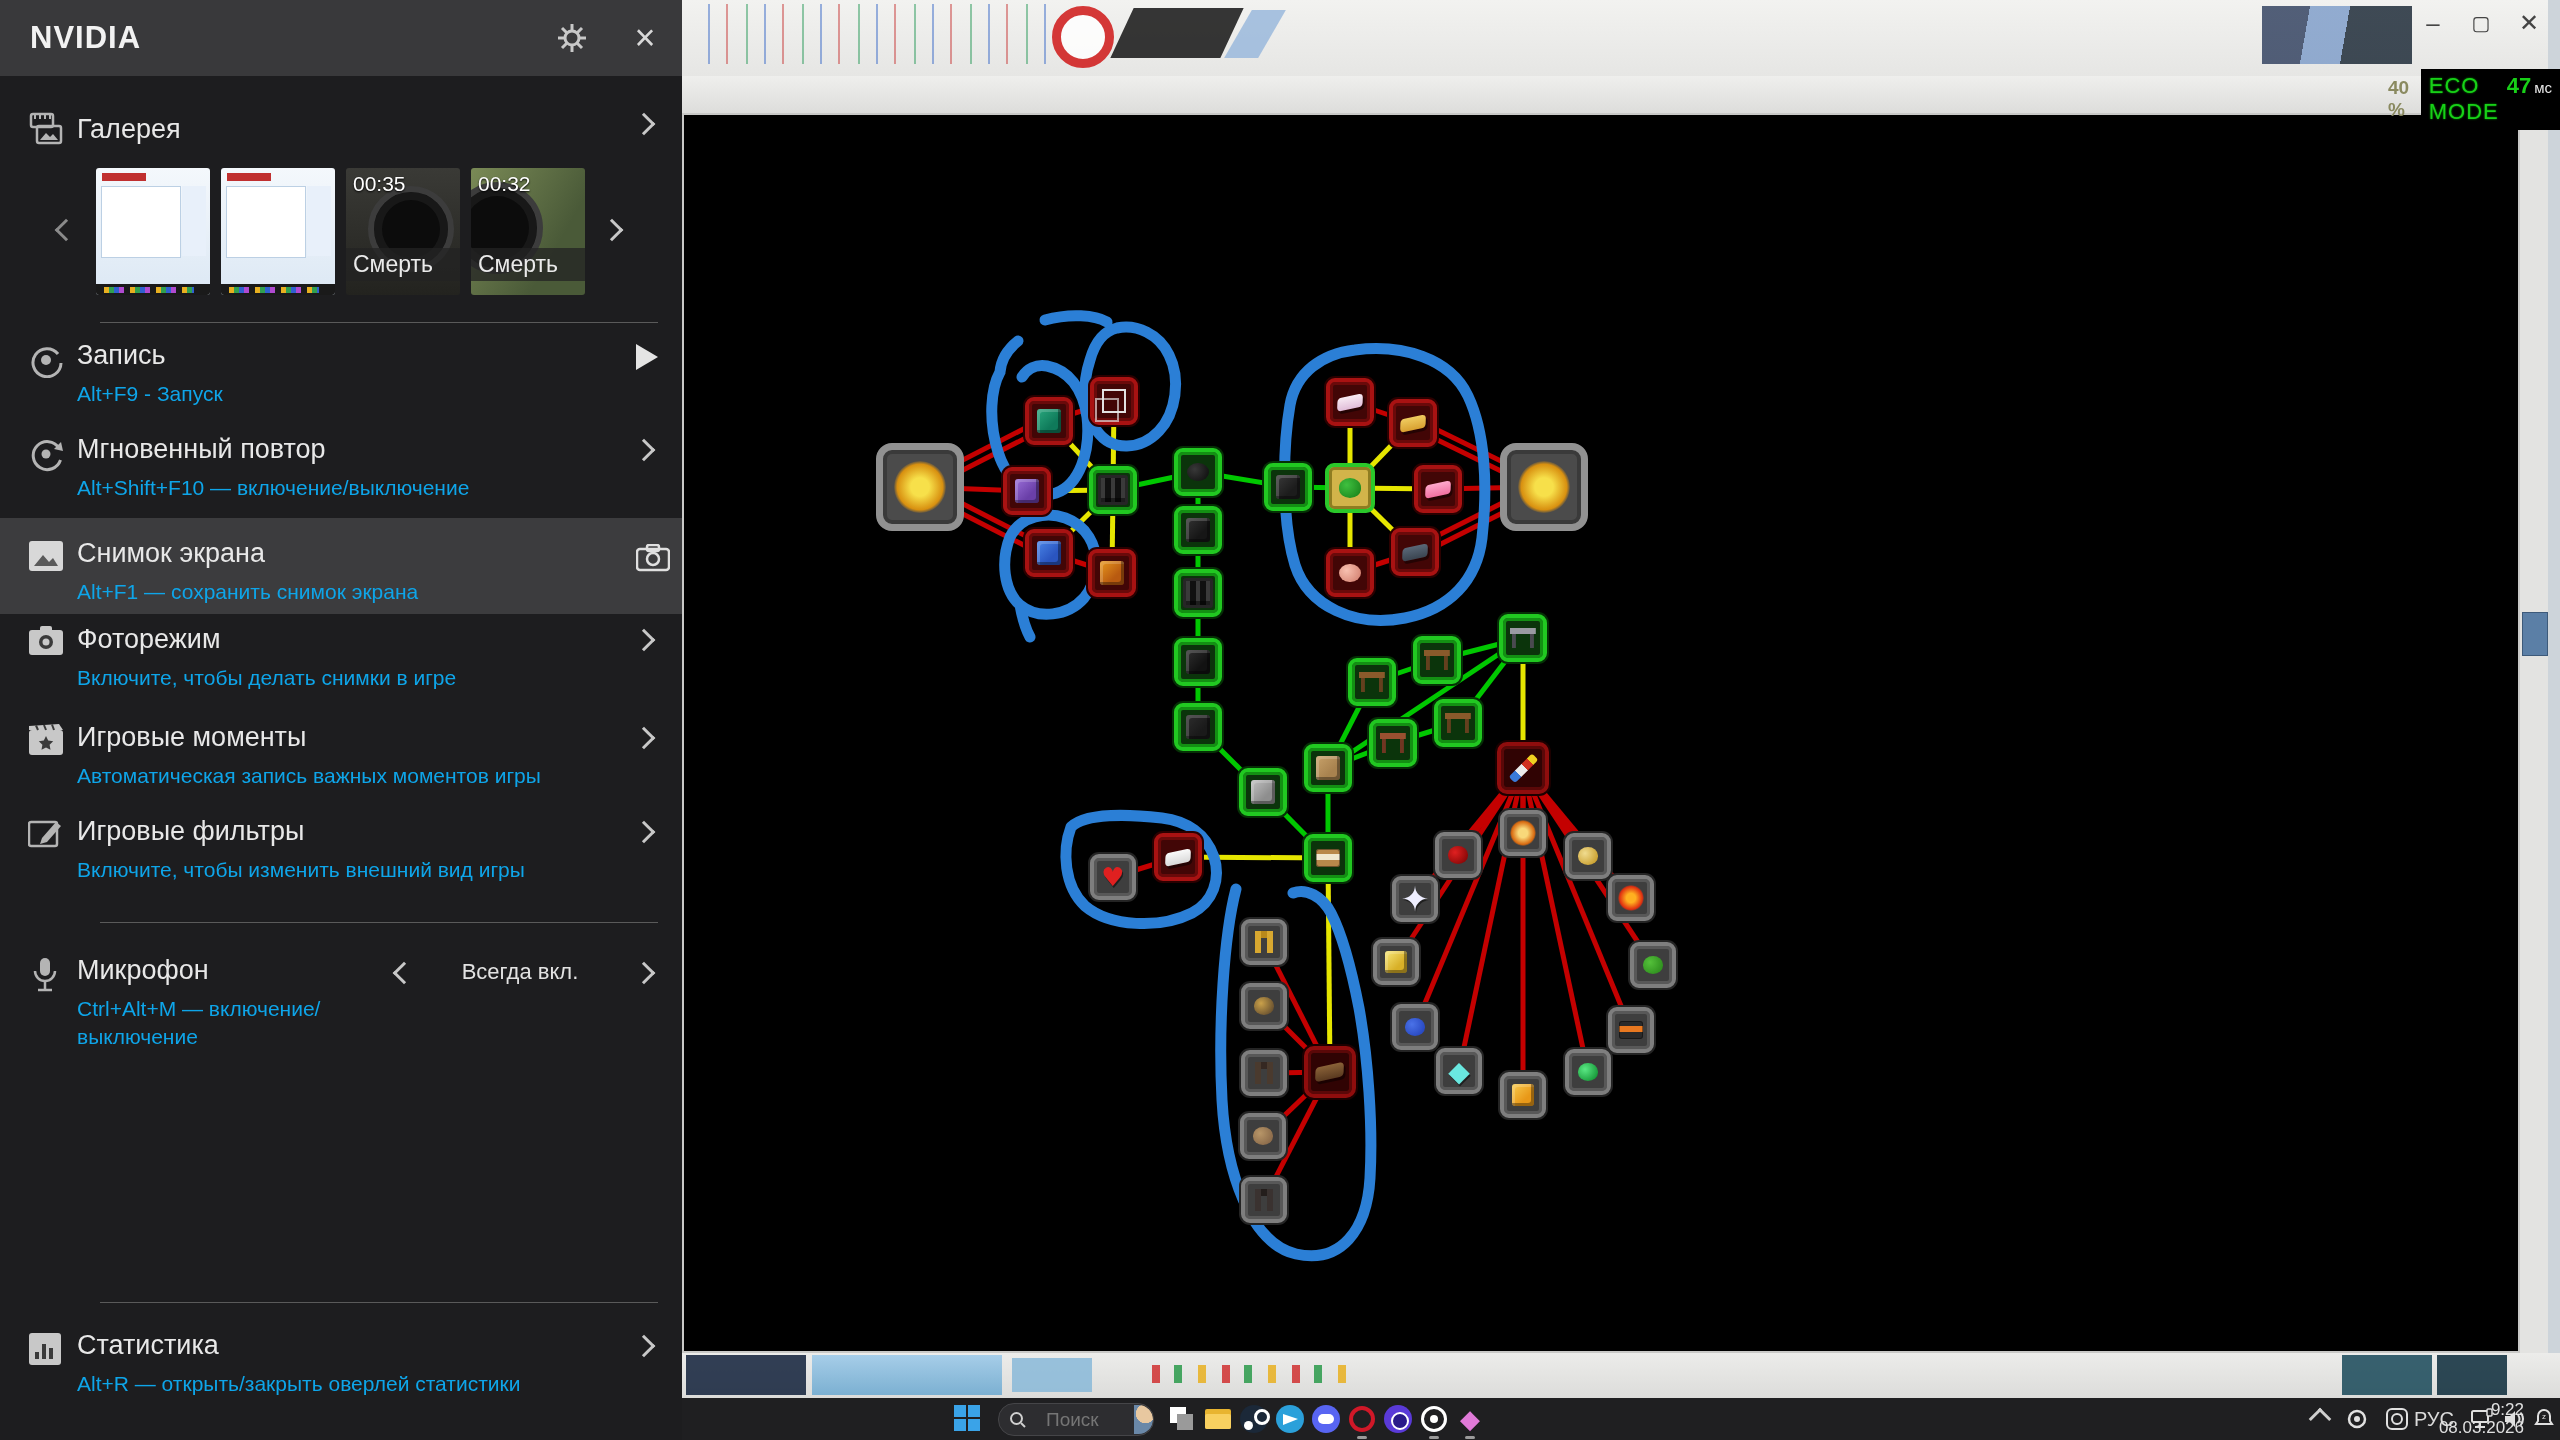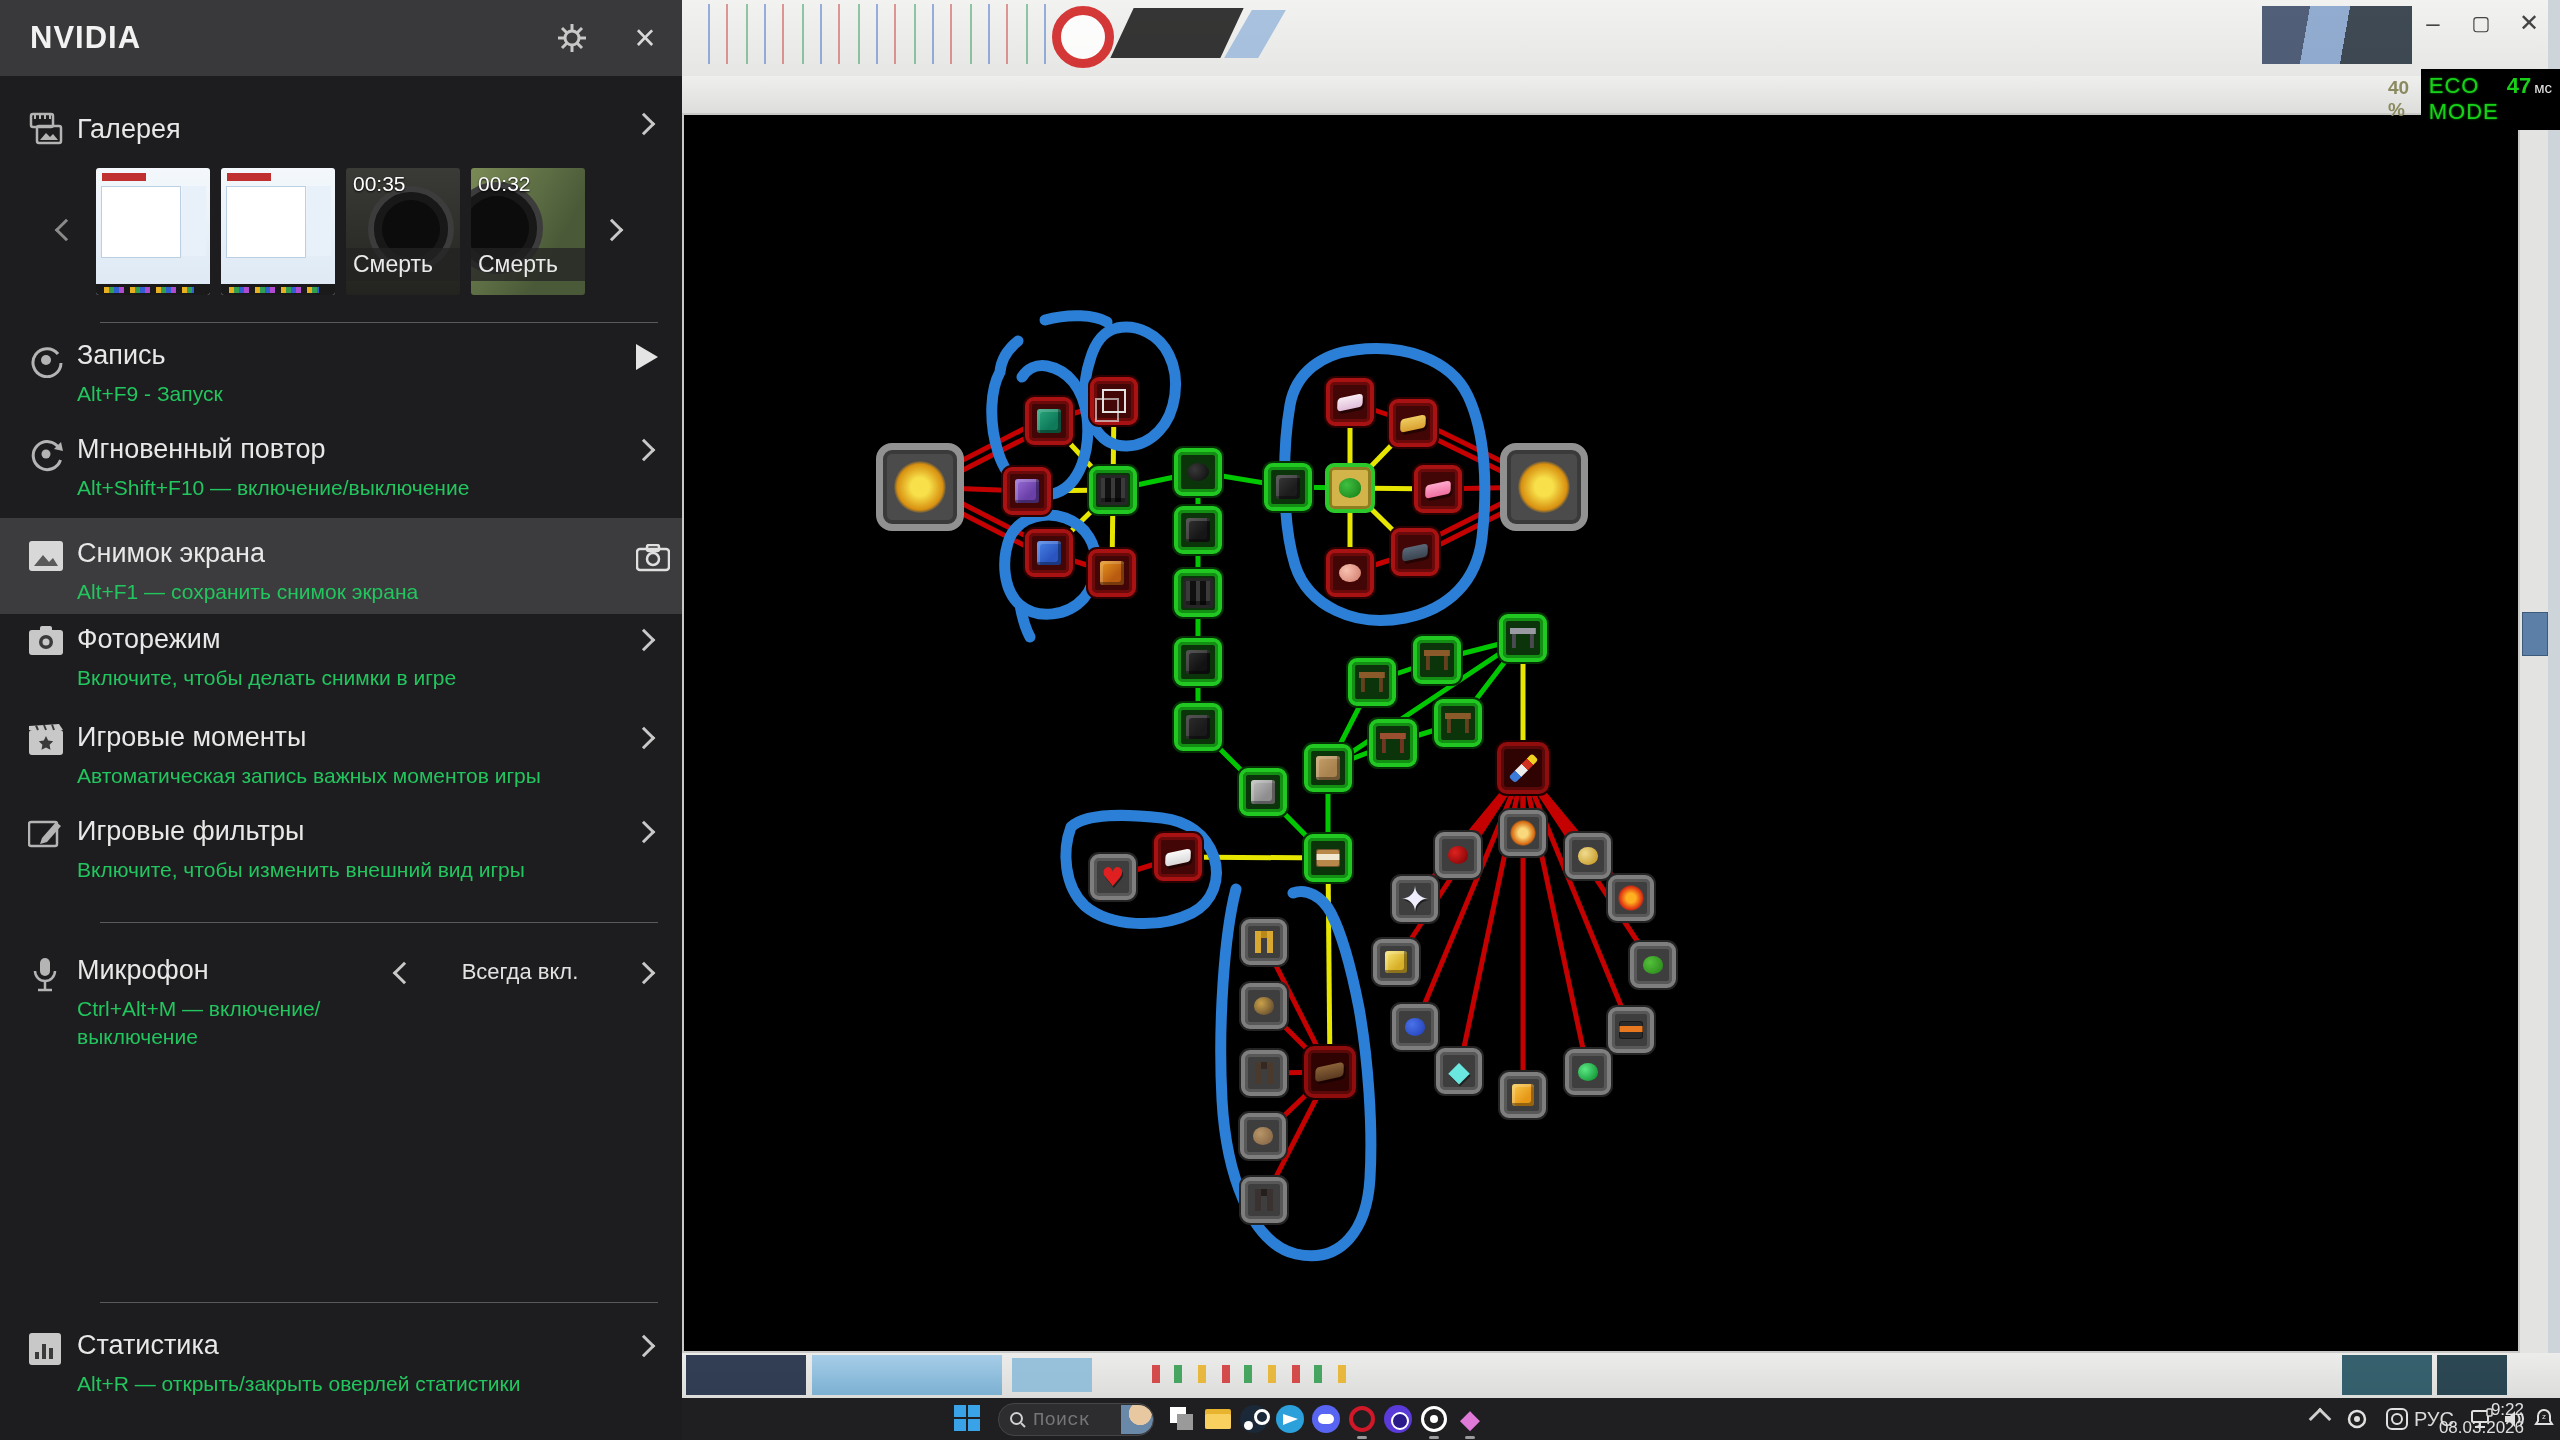--- a/index.html
+++ b/index.html
@@ -46,21 +46,21 @@
   .k-stack{width:62%;height:46%;border-radius:3px;background:linear-gradient(180deg,var(--c1) 0 30%,var(--c2) 30% 62%,var(--c1) 62% 100%);box-shadow:inset 0 0 0 1px rgba(0,0,0,.4);}
   .k-diag{width:74%;height:20%;border-radius:3px;transform:rotate(-45deg);background:linear-gradient(90deg,#3a7ad8 0 28%,#ececec 28% 55%,#d03020 55% 78%,#f0d020 78%);}
   .k-glyph{color:var(--c1);text-shadow:1px 2px 0 rgba(0,0,0,.5);font-family:"DejaVu Sans",sans-serif;}
   
   #sidebar{position:absolute;left:0;top:0;width:682px;height:1440px;background:#1d1d1f;z-index:10;color:#e6e6e6;}
   #sbheader{position:absolute;left:0;top:0;width:682px;height:76px;background:#39393b;}
   #brand{position:absolute;left:30px;top:0;line-height:76px;font-size:31px;font-weight:bold;letter-spacing:1px;color:#f2f2f2;}
   .hicon{position:absolute;top:22px;width:34px;height:34px;color:#cccccc;}
   .divider{position:absolute;left:100px;width:558px;height:1px;background:#5a5a5a;}
   .rowtitle{font-size:27px;color:#e8e8e8;}
-  .rowsub{font-size:21px;color:#22c55e;margin-top:9px;line-height:28px;}
+  .rowsub{font-size:21px;color:#0ea5e9;margin-top:9px;line-height:28px;}
   .mrow{position:absolute;left:0;width:682px;}
   .micon{position:absolute;left:28px;top:2px;width:38px;height:38px;color:#b4b4b4;}
   .mtext{position:absolute;left:77px;top:0;width:490px;}
   .chev{width:13px;height:13px;border-right:3px solid #c8c8c8;border-bottom:3px solid #c8c8c8;display:inline-block;}
   .chev.r{transform:rotate(-45deg);} .chev.l{transform:rotate(135deg);} .chev.u{transform:rotate(-135deg);}
   .trail{position:absolute;left:636px;top:8px;}
   #gal-thumbs{position:absolute;left:96px;top:168px;width:492px;height:127px;}
   .thumb{position:absolute;top:0;width:114px;height:127px;border-radius:3px;overflow:hidden;background:#222;}
   .thumb .dur{position:absolute;left:7px;top:4px;color:#fff;font-size:21px;text-shadow:0 1px 2px #000;}
   .thumb .cap{position:absolute;left:0;bottom:14px;width:100%;background:rgba(35,35,35,.75);color:#eaeaea;font-size:23px;padding:3px 7px;box-sizing:border-box;}
@@ -69,21 +69,21 @@
   .t-app .card{position:absolute;left:5px;top:18px;width:78px;height:70px;background:#fff;border:1px solid #bcd0e4;}
   .t-app .side{position:absolute;right:4px;top:18px;width:24px;height:70px;background:#e8f0fa;}
   .t-app .tbar{position:absolute;left:0;bottom:0;width:100%;height:11px;background:#1a1a1a;}
   .t-app .dots{position:absolute;left:8px;bottom:2px;width:90px;height:6px;background:repeating-linear-gradient(90deg,#e8b020 0 5px,#30a050 5px 10px,#3060d0 10px 15px,#b04ad0 15px 20px,transparent 20px 26px);}
   .scope{position:absolute;border-radius:50%;background:#0c0c0c;border:6px solid #3c3c3c;box-shadow:inset 0 0 0 8px #181818;}
   
   #taskbar{position:absolute;left:682px;top:1398px;width:1878px;height:42px;background:#1f1f21;z-index:11;}
   .tbi{position:absolute;top:7px;width:28px;height:28px;}
   .rundot{position:absolute;top:38px;width:10px;height:3px;border-radius:2px;background:#9a9a9a;}
   #search{position:absolute;left:316px;top:5px;width:154px;height:31px;border-radius:16px;background:#2d2d30;border:1px solid #454548;display:flex;align-items:center;overflow:hidden;}
-  #search input{background:transparent;border:none;outline:none;color:#bbb;font-size:19px;width:86px;margin-left:4px;font-family:Liberation Mono, monospace;}
+  #search input{background:transparent;border:none;outline:none;color:#bbb;font-size:19px;width:86px;margin-left:17px;font-family:Liberation Sans, sans-serif;}
   #search .pic{width:42px;height:29px;margin-left:auto;border-radius:0 15px 15px 0;background:radial-gradient(circle at 60% 30%,#e8c8a0 0 40%,#6a88a8 42%);}
   .tray{position:absolute;top:0;height:42px;display:flex;align-items:center;color:#dadada;}
   #clock{position:absolute;right:36px;top:3px;text-align:right;color:#e0e0e0;font-size:17px;line-height:18px;}
   .winlogo{display:grid;grid-template-columns:12px 12px;grid-template-rows:12px 12px;gap:2px;}
   .winlogo span{background:#3aa3e8;}
 </style>
 </head>
 <body>
 
 <div id="root">

